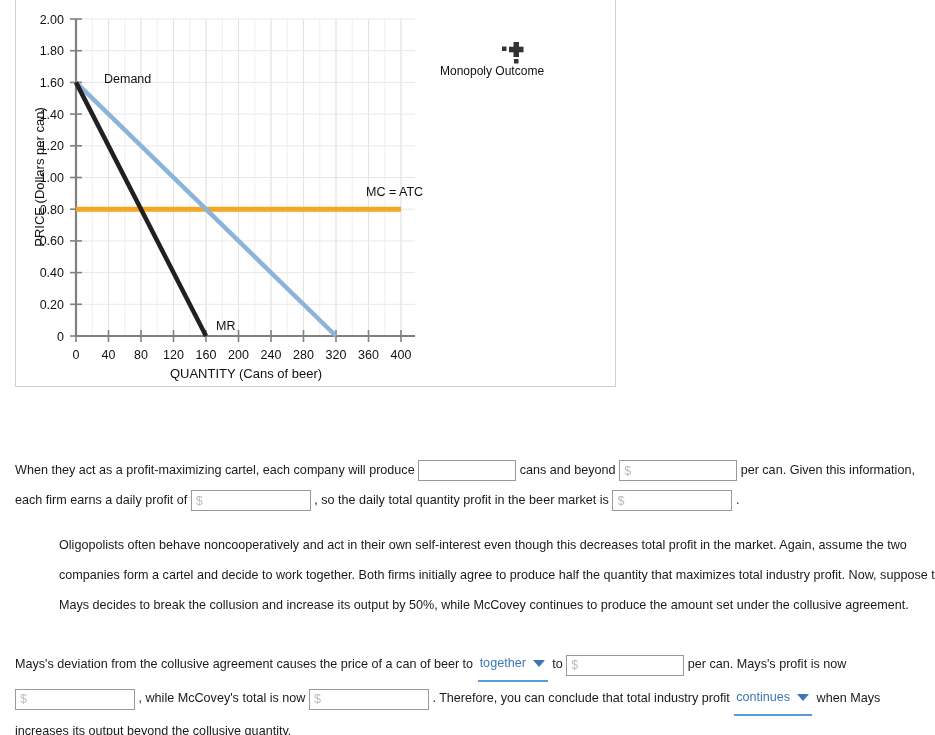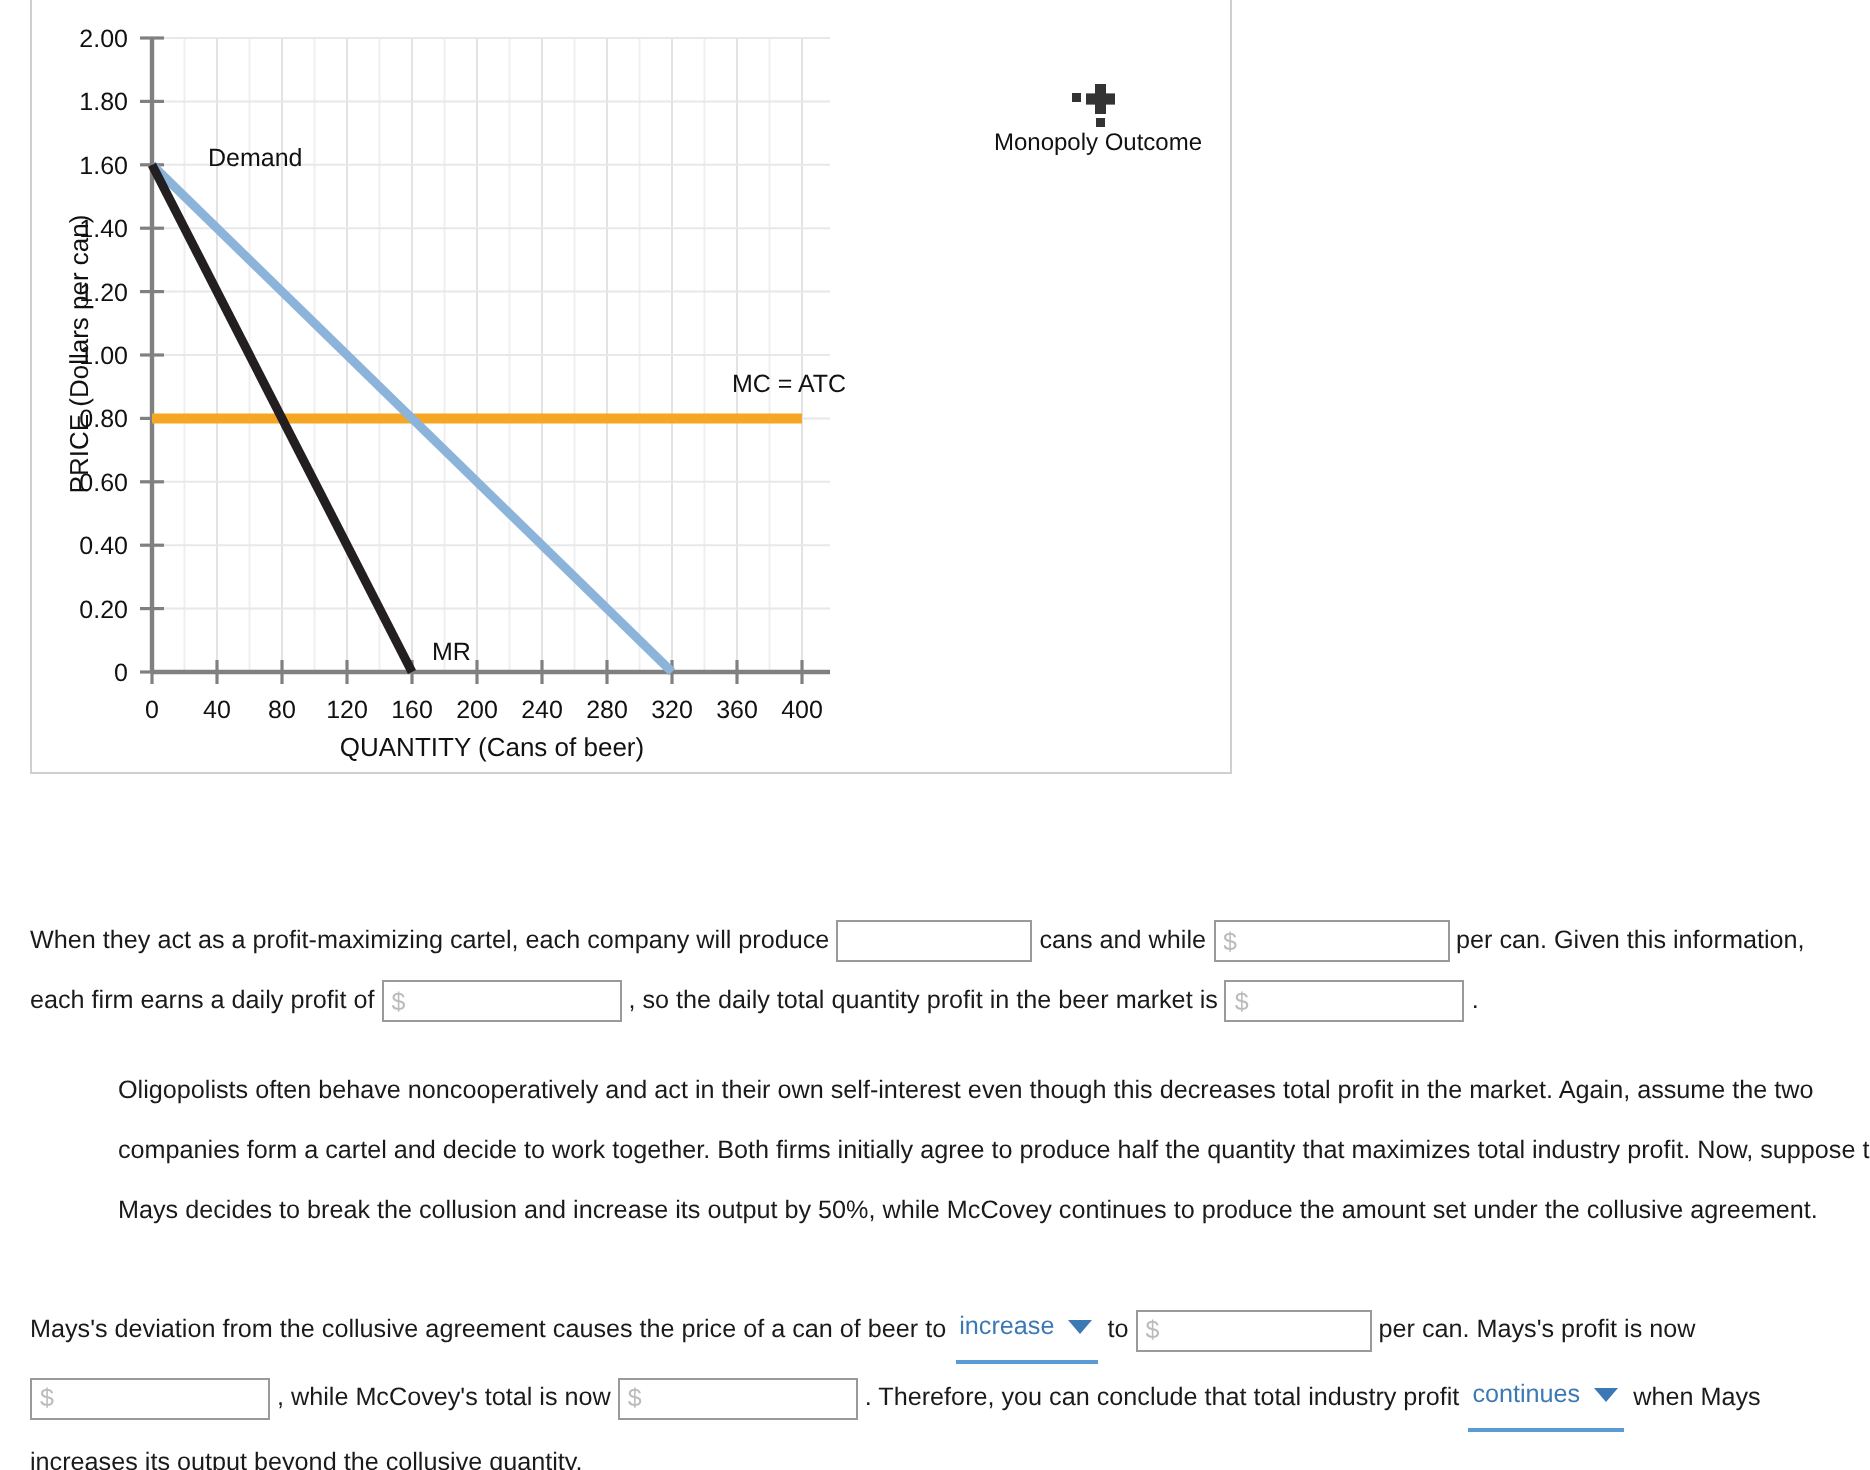--- a/index.html
+++ b/index.html
@@ -28,24 +28,24 @@
     border: 1px solid #cfcfcf;
     border-top: none;
     background: #fff;
   }
 
   #chart-svg { display: block; }
 
   
   #legend {
     position: absolute;
-    left: 458px;
+    left: 424px;
     top: 38px;
     width: 150px;
-    text-align: center;
+    text-align: left;
   }
   #legend .legend-marker {
     height: 26px;
     position: relative;
   }
   #legend .legend-label {
     font-family: "Liberation Sans", sans-serif;
     font-size: 12px;
     color: #111;
     white-space: nowrap;
@@ -256,35 +256,35 @@
         <rect x="14" y="21" width="4.5" height="4.5" fill="#333"></rect>
       </svg>
     </div>
     <div class="legend-label">Monopoly Outcome</div>
   </div>
 </div>
 
 <div id="para-1" class="prose">
   <span class="txt">When they act as a profit-maximizing cartel, each company will produce</span>
   <input class="blank w-plain" type="text" placeholder="" style="">
-  <span class="txt">cans and while</span>
+  <span class="txt">cans and beyond</span>
   <input class="blank w-money" type="text" placeholder="$" style="">
   <span class="txt">per can. Given this information, each firm earns a daily profit of</span>
   <input class="blank w-wide" type="text" placeholder="$" style="">
   <span class="txt">, so the daily total quantity profit in the beer market is</span>
   <input class="blank w-wide" type="text" placeholder="$" style="">
   <span class="txt">.</span>
 </div>
 
 <div id="para-2" class="prose">Oligopolists often behave noncooperatively and act in their own self-interest even though this decreases total profit in the market. Again, assume the two companies form a cartel and decide to work together. Both firms initially agree to produce half the quantity that maximizes total industry profit. Now, suppose that Mays decides to break the collusion and increase its output by 50%, while McCovey continues to produce the amount set under the collusive agreement.</div>
 
 <div id="para-3" class="prose">
   <span class="txt">Mays's deviation from the collusive agreement causes the price of a can of beer to</span>
   <span class="dropdown">
-    <span class="dd-text">increase</span><span class="dd-arrow"></span>
+    <span class="dd-text">together</span><span class="dd-arrow"></span>
   </span>
   <span class="txt">to</span>
   <input class="blank w-money2" type="text" placeholder="$" style="">
   <span class="txt">per can. Mays's profit is now</span>
   <input class="blank w-wide" type="text" placeholder="$" style="">
   <span class="txt">, while McCovey's total is now</span>
   <input class="blank w-wide" type="text" placeholder="$" style="">
   <span class="txt">. Therefore, you can conclude that total industry profit</span>
   <span class="dropdown">
     <span class="dd-text">continues</span><span class="dd-arrow"></span>

